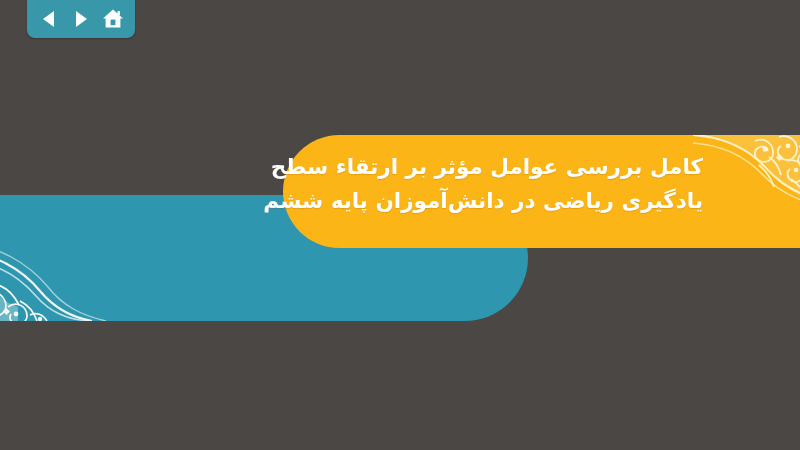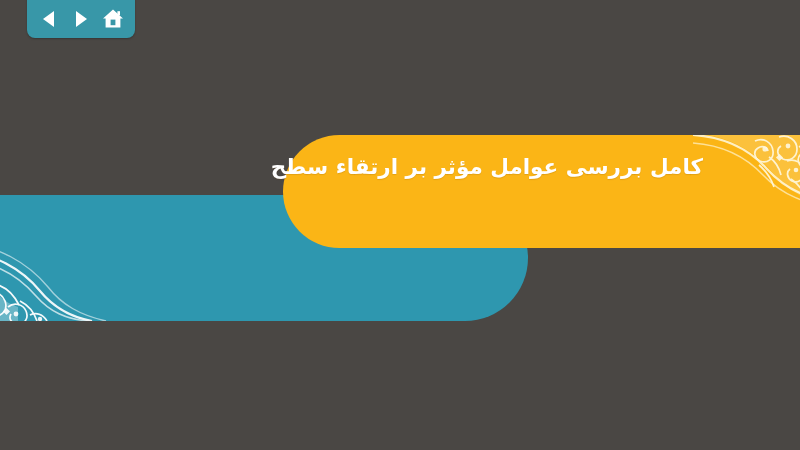--- a/index.html
+++ b/index.html
@@ -174,20 +174,21 @@
         <circle cx="126" cy="43" r="2.3"></circle>
         <circle cx="137" cy="60" r="2.2"></circle>
         <rect x="84" y="20" width="5" height="5" transform="rotate(45 86.5 22.5)"></rect>
         <rect x="120" y="33" width="5" height="5" transform="rotate(45 122.5 35.5)"></rect>
       </g>
     </svg>
   </div>
 
   <div id="title-block">
     <div class="title-line">کامل بررسی عوامل مؤثر بر ارتقاء سطح</div>
+    <div class="title-line">یادگیری ریاضی در دانش‌آموزان پایه ششم</div>
   </div>
 
   <div id="nav-toolbar">
 
     <button class="nav-btn" title="Previous">
       <svg width="22" height="22" viewBox="0 0 22 22">
         <path d="M16 3 L16 19 L5 11 Z" fill="#ffffff"></path>
       </svg>
     </button>
 

